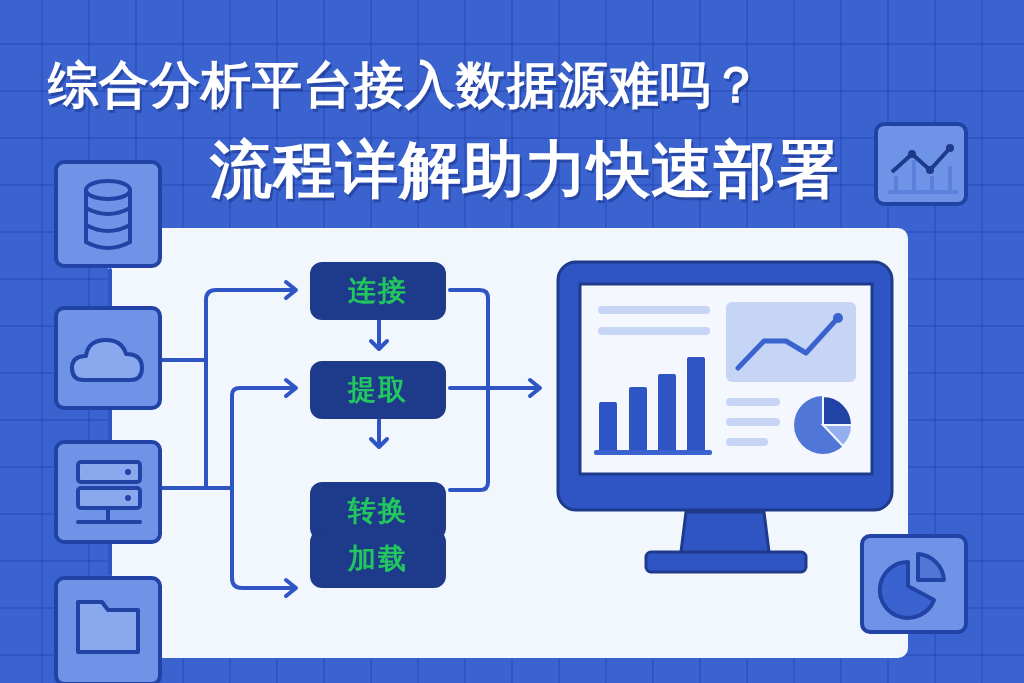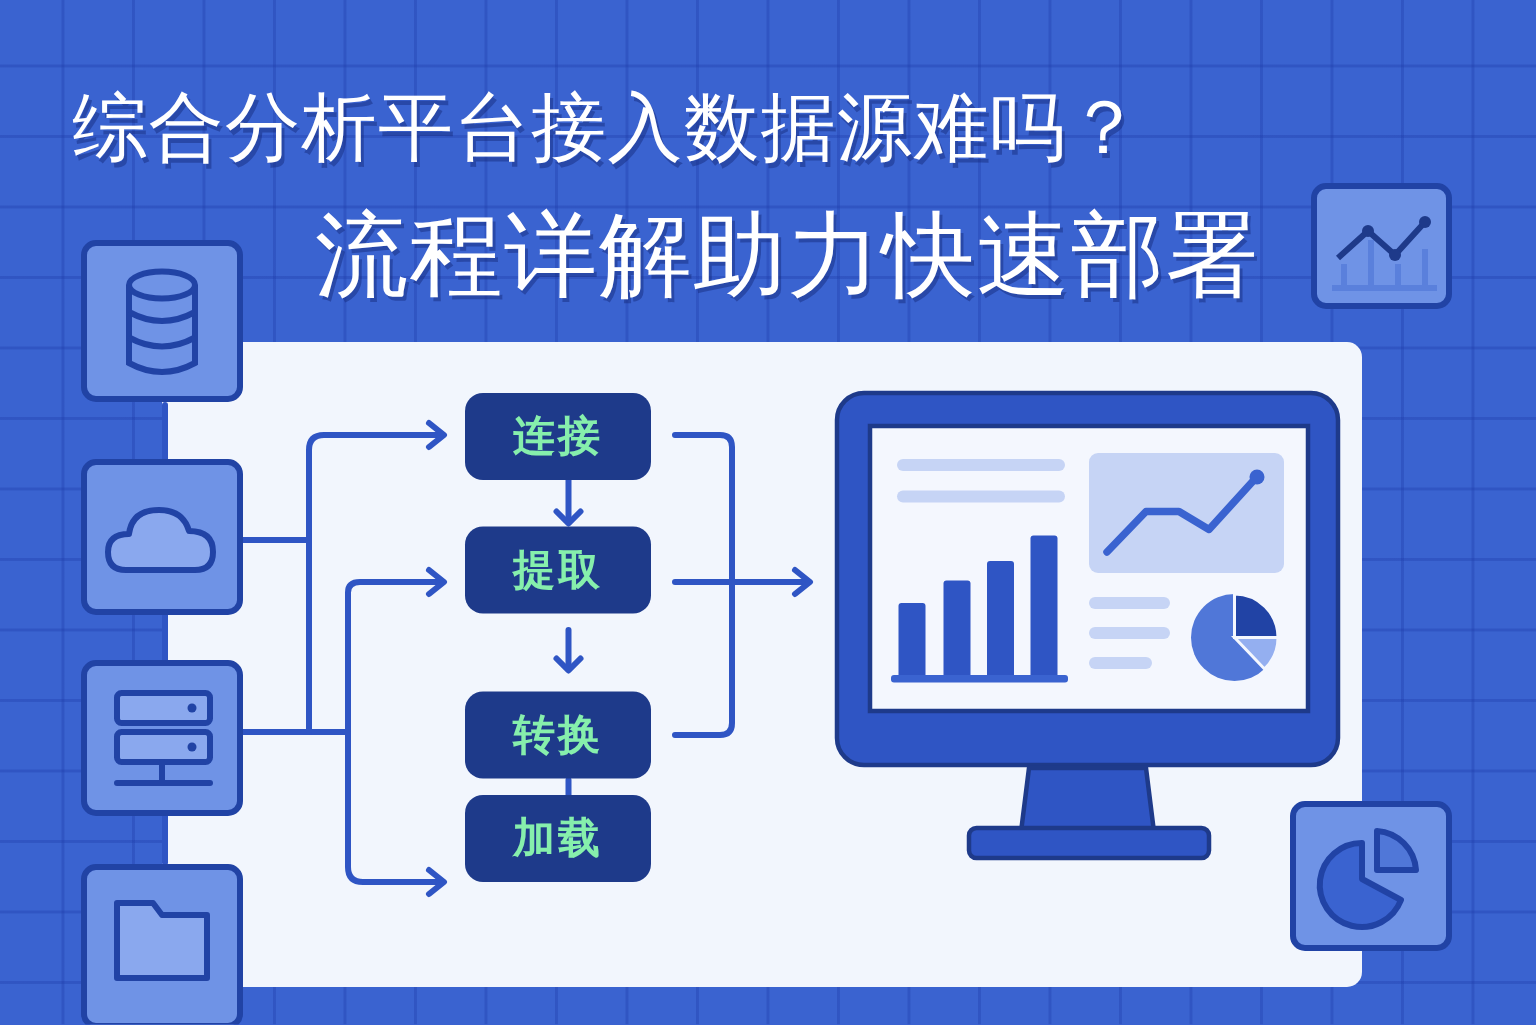--- a/index.html
+++ b/index.html
@@ -3,30 +3,30 @@
 <meta charset="utf-8">
 <style>
   html,body{margin:0;padding:0;}
   body{width:1024px;height:683px;overflow:hidden;position:relative;
     background:#3a63d0;font-family:"DejaVu Sans","Liberation Sans",sans-serif;}
   .grid{position:absolute;inset:0;
     background-image:
       linear-gradient(to right, rgba(30,60,170,0.35) 2px, transparent 2px),
       linear-gradient(to bottom, rgba(30,60,170,0.35) 2px, transparent 2px);
     background-size:47px 47px;background-position:-6px -4px;}
-  .title{position:absolute;color:#fff;font-weight:normal;white-space:nowrap;
+  .title{position:absolute;color:#fff;font-weight:bold;white-space:nowrap;
     text-shadow:2px 3px 0 rgba(20,40,120,0.45);letter-spacing:1px;}
   .t1{left:48px;top:52px;font-size:50px;}
   .t2{left:210px;top:128px;font-size:62px;}
   .panel{position:absolute;left:108px;top:228px;width:800px;height:430px;
     background:#f2f6fd;border-radius:10px;}
   .icon-box{position:absolute;background:#6f93e6;border:4px solid #2143a5;border-radius:10px;
     box-sizing:border-box;}
-  .step{position:absolute;left:310px;width:124px;height:58px;background:#1e3a8a;border-radius:12px;
-    color:#86efac;font-size:28px;font-weight:bold;display:flex;align-items:center;justify-content:center;
+  .step{position:absolute;left:310px;width:136px;height:58px;background:#1e3a8a;border-radius:12px;
+    color:#22c55e;font-size:28px;font-weight:bold;display:flex;align-items:center;justify-content:center;
     letter-spacing:2px;}
   svg{position:absolute;overflow:visible;}
 </style>
 </head>
 <body>
 
 <div class="grid"></div>
 
 <div class="title t1">综合分析平台接入数据源难吗？</div>
 <div class="title t2">流程详解助力快速部署</div>
@@ -93,22 +93,22 @@
     </g>
   </svg>
 </div>
 <div class="icon-box" style="left:54px;top:576px;width:108px;height:110px;">
   <svg width="100" height="100" style="left:0;top:0;">
     <path d="M20 22 H44 L50 30 H80 V72 H20 Z" fill="#8aa8ee" stroke="#2143a5" stroke-width="4" stroke-linejoin="round"></path>
   </svg>
 </div>
 
 <div class="step" style="top:262px;">连接</div>
-<div class="step" style="top:351px;">提取</div>
-<div class="step" style="top:461px;">转换</div>
+<div class="step" style="top:361px;">提取</div>
+<div class="step" style="top:482px;">转换</div>
 <div class="step" style="top:530px;">加载</div>
 
 <svg width="350" height="340" style="left:550px;top:250px;">
   <rect x="8" y="12" width="334" height="248" rx="18" fill="#2f55c4" stroke="#1e3a8a" stroke-width="3"></rect>
   <rect x="30" y="34" width="292" height="190" fill="#f4f7fe" stroke="#1e3a8a" stroke-width="3"></rect>
   <path d="M136 262 L130 310 H220 L214 262 Z" fill="#2f55c4" stroke="#1e3a8a" stroke-width="3"></path>
   <rect x="96" y="302" width="160" height="20" rx="5" fill="#2f55c4" stroke="#1e3a8a" stroke-width="3"></rect>
   <g stroke="#c6d4f5" stroke-width="8" stroke-linecap="round">
     <line x1="52" y1="60" x2="156" y2="60"></line>
     <line x1="52" y1="81" x2="156" y2="81"></line>

